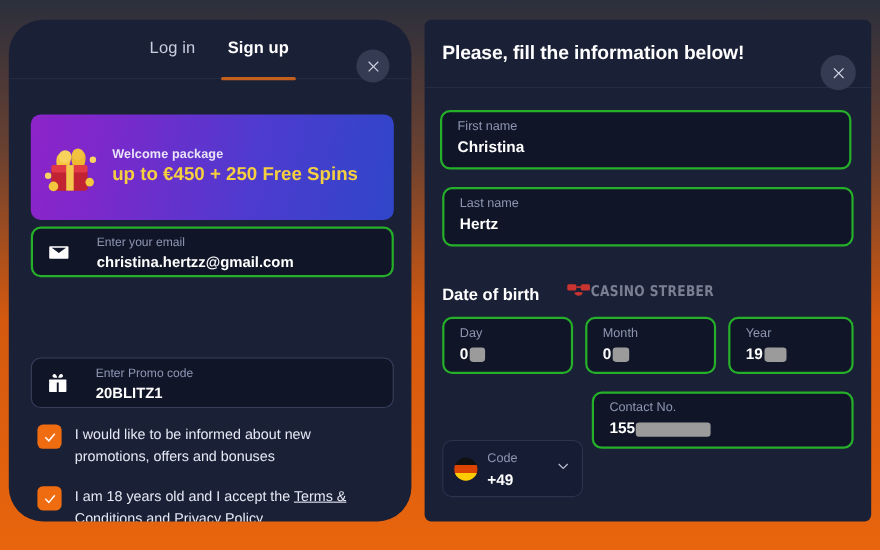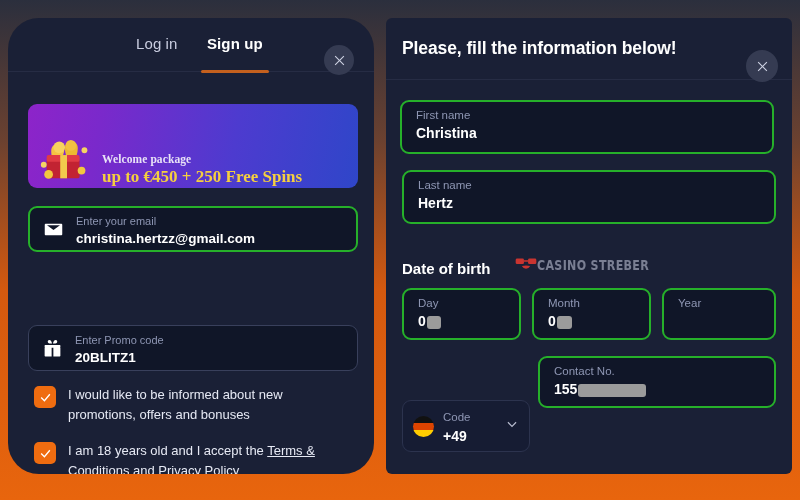--- a/index.html
+++ b/index.html
@@ -44,37 +44,37 @@
     position: absolute; width: 30px; height: 30px; border-radius: 50%;
     background: #353b52; display: flex; align-items: center; justify-content: center;
     cursor: pointer;
   }
   #left-close { right: 20px; top: 27px; }
   #right-close { right: 14px; top: 32px; width: 32px; height: 32px; }
   .close-circle svg { width: 15px; height: 15px; stroke: #cfd3e4; stroke-width: 1.7; }
 
   
   .banner {
-    position: absolute; left: 20px; top: 86px; width: 330px; height: 84px;
+    position: absolute; left: 20px; top: 86px; width: 330px; height: 96px;
     border-radius: 9px;
     background: linear-gradient(100deg, #8d24c9 0%, #7a29cb 22%, #4d3bcf 62%, #2f46c9 100%);
-    display: flex; align-items: flex-end; padding-left: 8px; overflow: hidden; font-family: Liberation Serif, serif;
+    display: flex; align-items: center; padding-left: 8px; overflow: hidden;
   }
   .banner-art { width: 62px; height: 62px; position: relative; flex: 0 0 62px; }
   .banner-text { padding-left: 4px; padding-right: 8px; }
   .banner-top { font-size: 11.5px; color: #e9e3f7; font-weight: bold; letter-spacing: .1px; }
   .banner-main {
     font-size: 17px; font-weight: bold; color: #f5cf3f; line-height: 1.22;
     margin-top: 2px; max-width: 250px;
   }
 
   
   .field {
     position: absolute; border-radius: 9px; background: #101628;
-    border: 2px solid #26b02a; display: flex; align-items: center;
+    border: 2px solid #26b02a; display: flex; align-items: center; gap: 12px;
   }
   .field.plain { border: 1.5px solid #39405c; }
   .field .ficon { width: 46px; flex: 0 0 46px; display: flex; justify-content: center; align-items: center; }
   .field .ficon svg { width: 21px; height: 21px; fill: #ffffff; }
   .field .fbody { flex: 1 1 auto; padding-right: 10px; min-width: 0; }
   .flabel { font-size: 11px; color: #8e96b3; line-height: 1.2; }
   .fvalue { font-size: 13.5px; color: #ffffff; font-weight: bold; margin-top: 2px; line-height: 1.2;
             white-space: nowrap; overflow: hidden; }
   .fvalue.dots { font-size: 10px; letter-spacing: 1.5px; }
   .eye { position: absolute; right: 14px; top: 50%; transform: translateY(-50%); cursor: pointer; }
@@ -279,20 +279,24 @@
   <div class="rfield" id="field-month">
     <div class="rlabel">Month</div>
     <div class="rvalue">
       <span>0</span>
       <span class="redact" style="width:15px"></span>
     </div>
   </div>
 
   <div class="rfield" id="field-year">
     <div class="rlabel">Year</div>
+    <div class="rvalue">
+      <span>19</span>
+      <span class="redact" style="width:20px"></span>
+    </div>
   </div>
 
   <div class="rfield plain" id="field-code">
     <div class="code-inner">
       <span class="flag"></span>
       <span class="code-txt">
         <span class="rlabel">Code</span>
         <span class="rvalue">+49</span>
       </span>
       <span class="chev">

